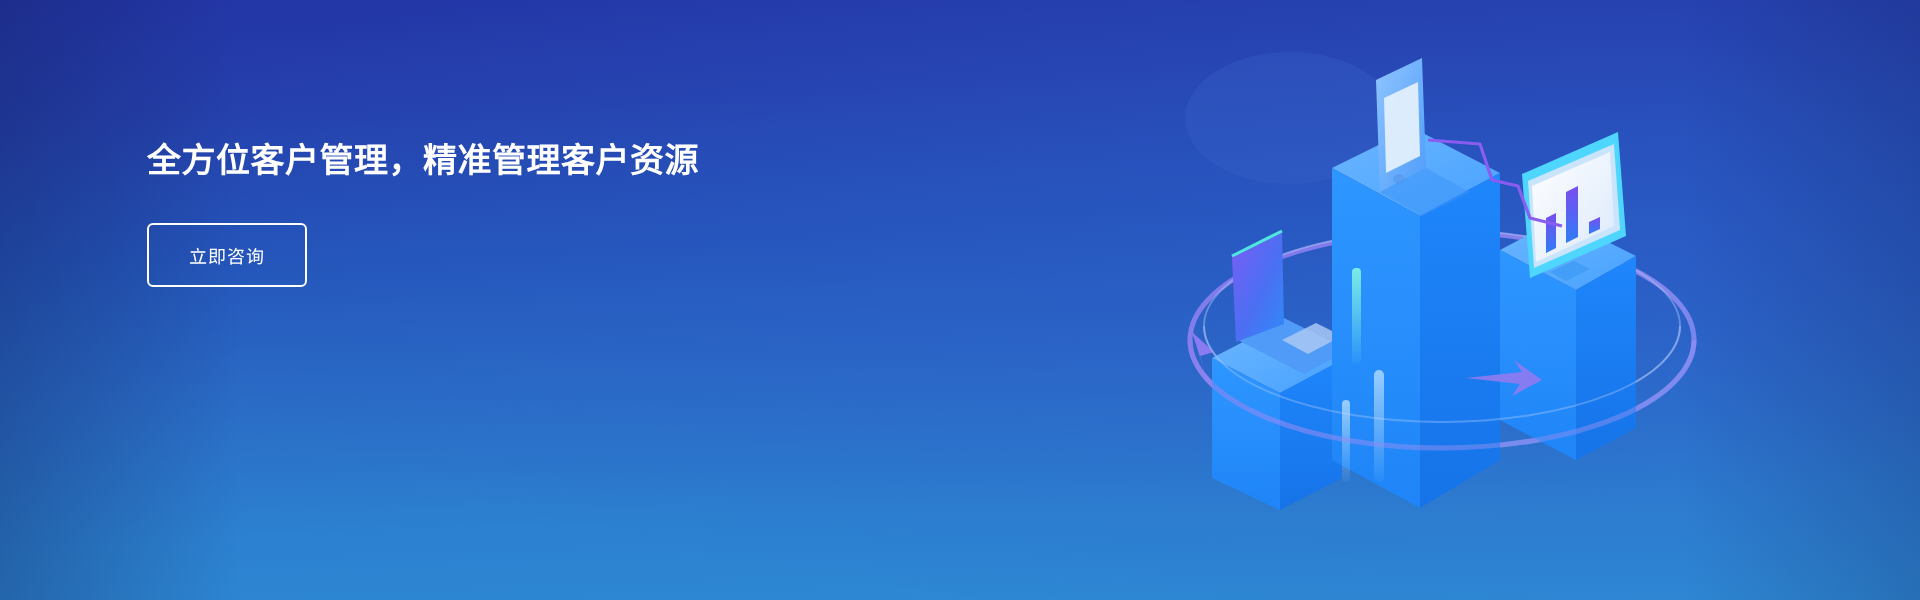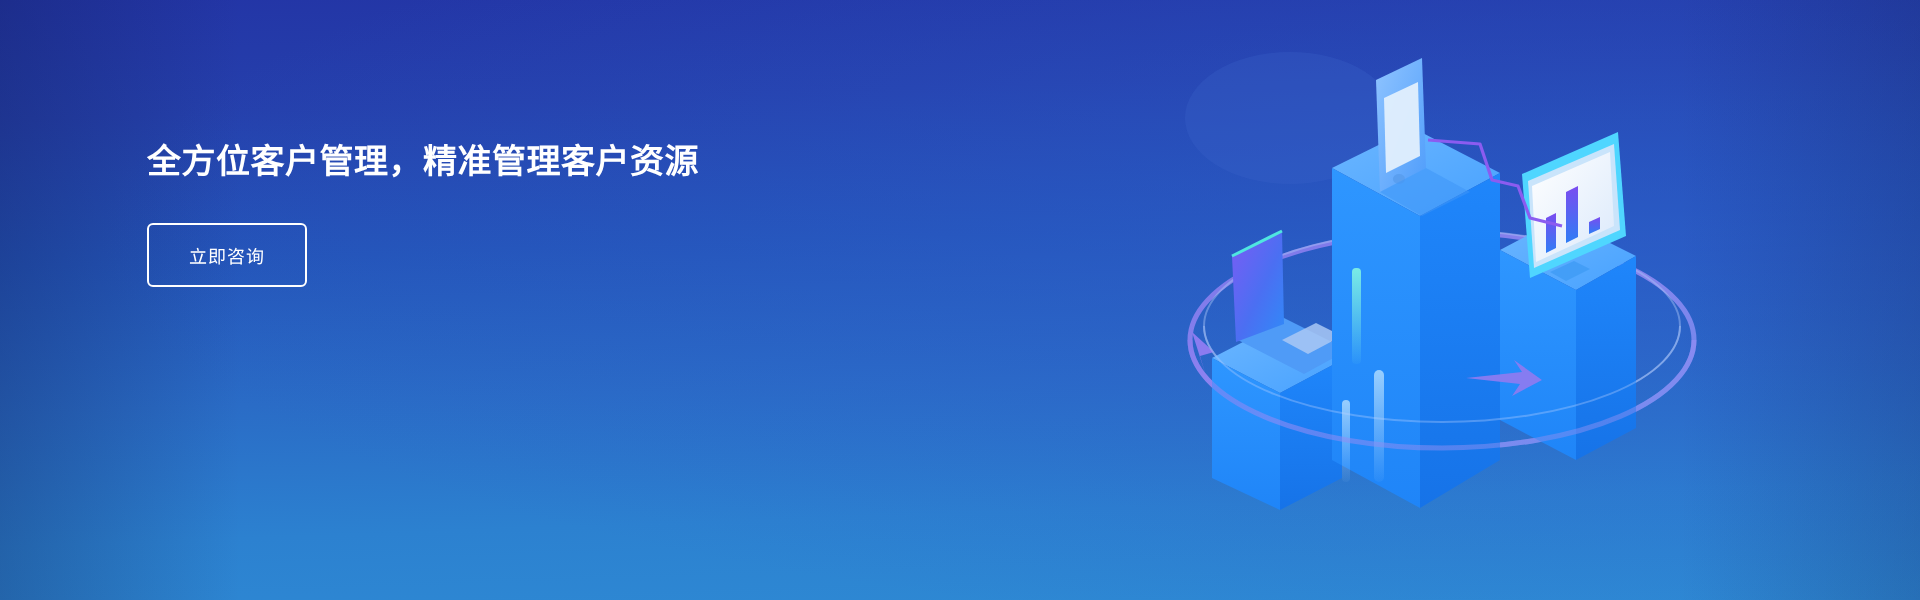--- a/index.html
+++ b/index.html
@@ -8,21 +8,21 @@
     padding: 0;
     background: #12204a;
   }
   * { box-sizing: border-box; }
 
   .banner {
     position: relative;
     width: 1920px;
     height: 600px;
     overflow: hidden;
-    font-family: Liberation Sans, sans-serif;
+    font-family: Liberation Serif, serif;
     background:
       radial-gradient(140% 115% at 86% 40%, rgba(46,92,205,0.55) 0%, rgba(46,92,205,0.0) 58%),
       linear-gradient(178deg, #2335a6 0%, #2540ac 18%, #2455b9 40%, #2a6cc6 62%, #2c81d0 82%, #2e8ad4 100%);
   }
 
   
   .edge-shade {
     position: absolute;
     top: 0; bottom: 0;
     width: 240px;

